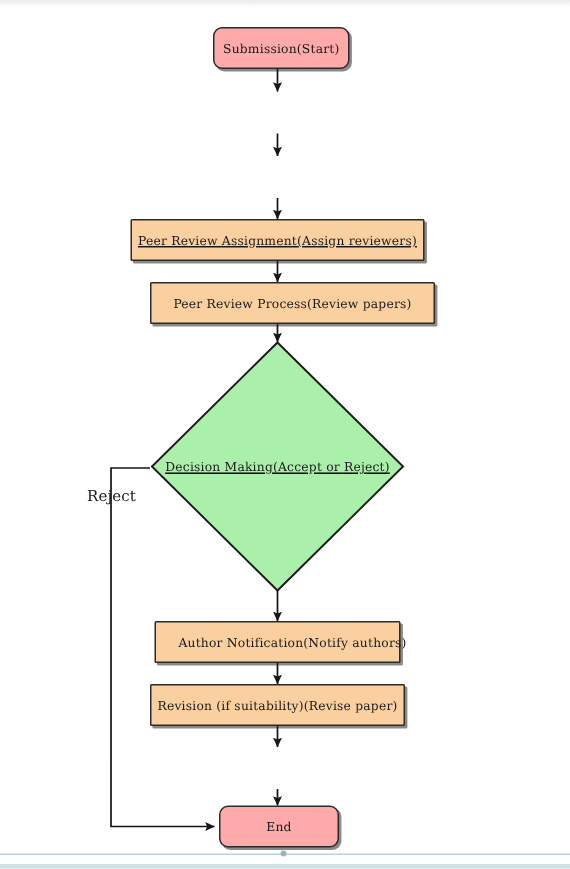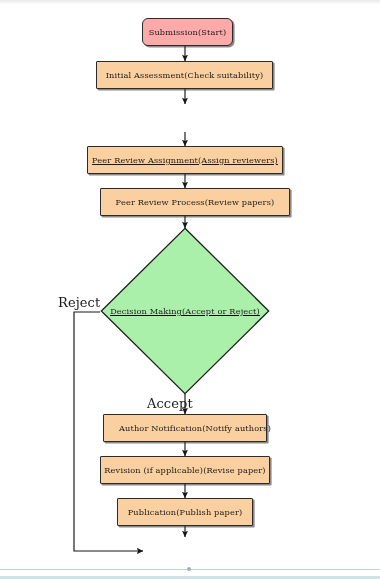--- a/index.html
+++ b/index.html
@@ -98,24 +98,25 @@
     position: relative;
     z-index: 2;
     font-size: 8.2px;
     color: #1a1a1a;
     white-space: nowrap;
     letter-spacing: 0.15px;
   }
 
   .edge-label {
     position: absolute;
-    font-size: 13px;
+    font-size: 10px;
     color: #1a1a1a;
     white-space: nowrap;
     letter-spacing: 0.1px;
+    margin-top: 31px;
   }
 </style>
 </head>
 <body>
 
 <div id="page">
 
   <div class="page-top-shade"></div>
 
   <svg id="edges" viewBox="0 0 380 579" width="380" height="579" xmlns="http://www.w3.org/2000/svg">
@@ -136,23 +137,20 @@
       <line x1="185" y1="484" x2="185" y2="498"></line>
       <line x1="185" y1="526" x2="185" y2="537"></line>
       <path d="M100,312 L74,312 L74,551 L143,551"></path>
     </g>
   </svg>
 
   <div class="node terminal" style="left:142px; top:18px; width:91px; height:28px;">
     <span>Submission(Start)</span>
   </div>
 
-  <div class="node process" style="left:96px; top:61px; width:177px; height:28px;">
-    <span>Initial Assessment(Check suitability)</span>
-  </div>
 
 
   <div class="node process" style="left:87px; top:146px; width:196px; height:28px;text-decoration:underline;">
     <span>Peer Review Assignment(Assign reviewers)</span>
   </div>
 
   <div class="node process" style="left:100px; top:188px; width:190px; height:28px;">
     <span>Peer Review Process(Review papers)</span>
   </div>
 
@@ -169,24 +167,24 @@
 
   <div class="edge-label" style="left:147px; top:396px;">
     <span>Accept</span>
   </div>
 
   <div class="node process" style="left:103px; top:414px; width:164px; height:28px;padding-left:20px;">
     <span>Author Notification(Notify authors)</span>
   </div>
 
   <div class="node process" style="left:100px; top:456px; width:170px; height:28px;">
-    <span>Revision (if applicable)(Revise paper)</span>
+    <span>Revision (if suitability)(Revise paper)</span>
   </div>
 
-  <div class="node process" style="left:117px; top:498px; width:136px; height:28px;">
-    <span>Publication(Publish paper)</span>
+
+  <div class="node terminal" style="left:146px; top:537px; width:80px; height:28px;">
+    <span>End</span>
   </div>
-
 
   <div class="page-bottom-rule"></div>
   <div class="page-bottom-dot"></div>
 
 </div>
 
 </body></html>

